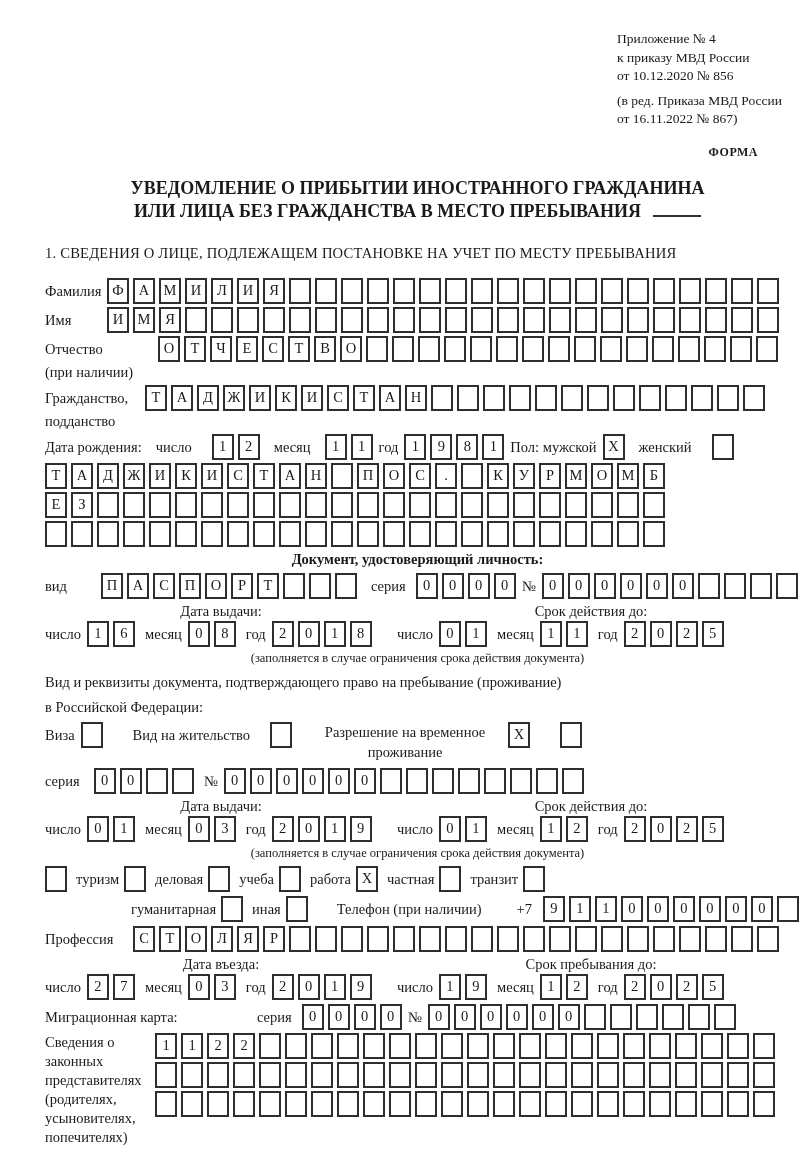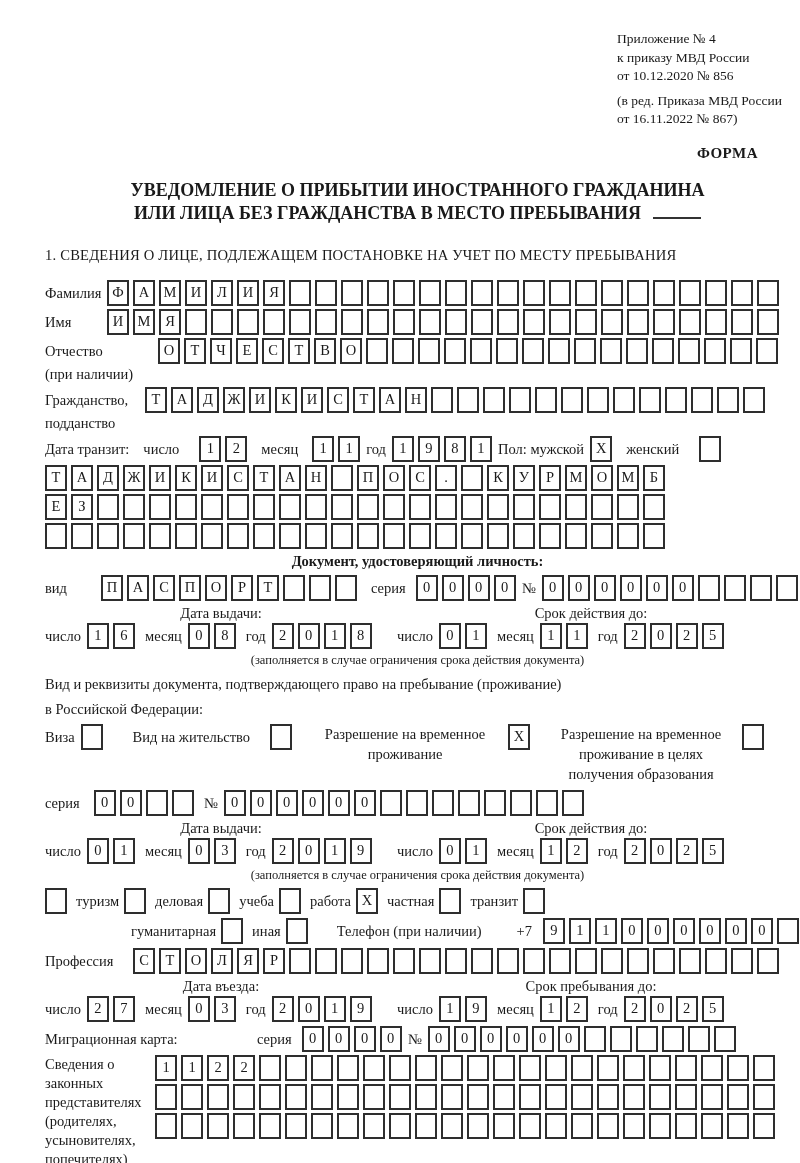--- a/index.html
+++ b/index.html
@@ -8,21 +8,21 @@
     width:800px; height:1163px; overflow:hidden;
     font-family:"Liberation Serif","DejaVu Serif",serif;
     color:#1a1a1a;
   }
   .page { padding:30px 10px 10px 45px; width:800px; }
   .content { width:745px; }
 
   .appendix { margin-left:572px; font-size:13.5px; line-height:18.5px; }
   .appendix .amend { margin-top:6px; }
 
-  .forma { text-align:right; padding-right:32px; font-weight:bold; font-size:15px; margin-top:16px; letter-spacing:.5px; }
+  .forma { text-align:right; padding-right:32px; font-weight:bold; font-size:12px; margin-top:16px; letter-spacing:.5px; }
 
   .title { text-align:center; font-weight:bold; font-size:18px; line-height:23px; margin-top:17px; }
   .blankline { display:inline-block; width:48px; border-bottom:2px solid #333; height:13px; margin-left:12px; }
 
   .sec1 { font-weight:normal; font-size:14.6px; margin-top:22px; letter-spacing:.2px; }
 
   .formarea { margin-top:16px; font-size:14.5px; }
 
   .row { display:flex; align-items:flex-start; margin-bottom:3px; }
   .lbl { line-height:26px; white-space:nowrap; }
@@ -214,21 +214,21 @@
             <div class="cell"></div>
             <div class="cell"></div>
             <div class="cell"></div>
             <div class="cell"></div>
             <div class="cell"></div>
             <div class="cell"></div>
           </div>
     </div>
 
     <div class="row" style="margin-top:3px">
-      <div class="lbl">Дата транзит:</div>
+      <div class="lbl">Дата рождения:</div>
           <div class="gap14"></div>
       <div class="lbl">число</div>
           <div class="gap20"></div>
       <div class="cells">
             <div class="cell">1</div>
             <div class="cell">2</div>
           </div>
           <div class="gap14"></div>
       <div class="lbl">месяц</div>
           <div class="gap14"></div>
@@ -457,21 +457,20 @@
       <div class="gap20"></div>
       <div class="chkitem">
         <div class="chklbl-c w-rvp">Разрешение на временное проживание</div>
             <div class="gap10"></div>
         <div class="cells">
               <div class="cell">X</div>
             </div>
       </div>
       <div class="gap20"></div>
       <div class="chkitem">
-        <div class="chklbl-c w-rvpedu">Разрешение на временное проживание в целях получения образования</div>
             <div class="gap10"></div>
         <div class="cells">
               <div class="cell"></div>
             </div>
       </div>
     </div>
 
     <div class="row">
       <div class="lbl">серия</div>
           <div class="gap14"></div>

